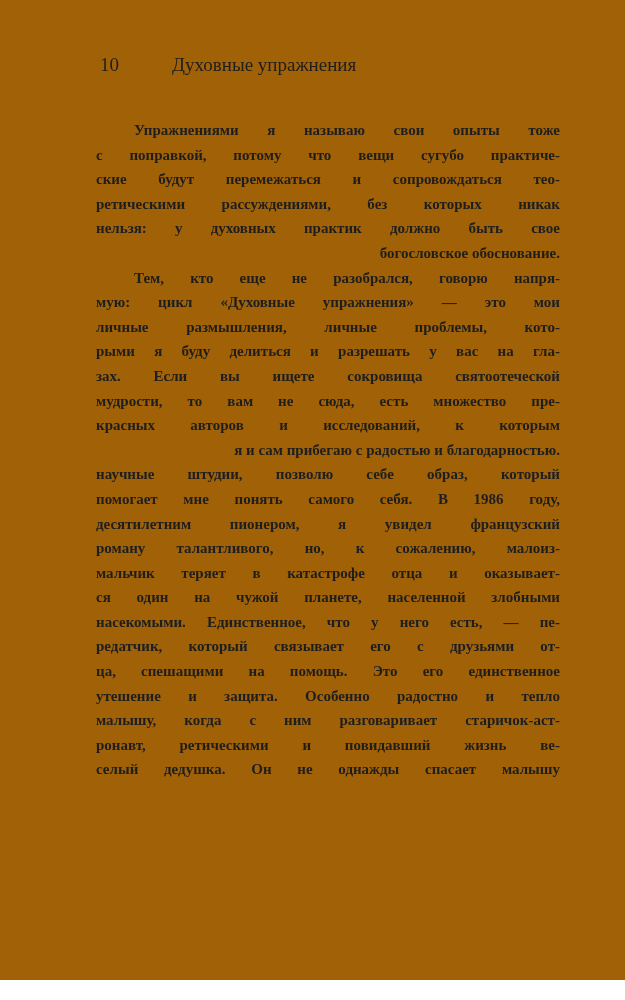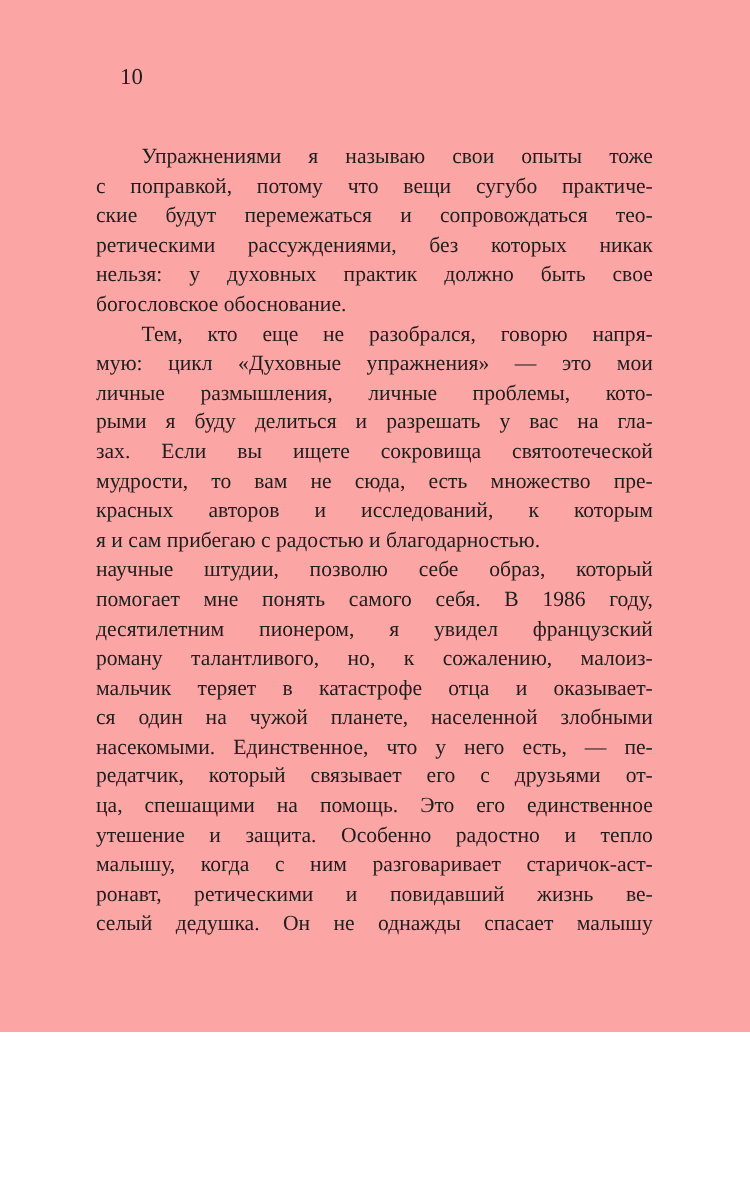--- a/index.html
+++ b/index.html
@@ -3,22 +3,22 @@
 <meta charset="utf-8">
 <style>
   html, body {
     margin: 0;
     padding: 0;
     background: #ffffff;
   }
   .page {
     position: relative;
     width: 625px;
-    height: 860px;
-    background: #fca5a5;
+    height: 980px;
+    background: #a16207;
     font-family: "Liberation Serif", "DejaVu Serif", serif;
     color: #1e1e1e;
     overflow: hidden;
   }
   .header {
     position: absolute;
     top: 52px;
     left: 80px;
     width: 464px;
     height: 26px;
@@ -31,50 +31,52 @@
     top: 0;
   }
   .runtitle {
     position: absolute;
     left: 92px;
     top: 0;
   }
   .body-text {
     position: absolute;
     top: 118px;
-    left: 80px;
+    left: 96px;
     width: 464px;
-    font-size: 18px;
+    font-size: 15px;
     line-height: 24.6px;
     letter-spacing: 0;
+    font-weight: bold;
   }
   .body-text p {
     margin: 0;
     padding: 0;
   }
   .line {
     display: block;
     max-height: 25px;
     overflow: hidden;
-    text-align: left;
+    text-align: right;
   }
   .line.just {
     text-align: justify;
     text-align-last: justify;
   }
   .line.first {
     text-indent: 38px;
   }
 </style>
 </head>
 <body>
 
 <div class="page">
   <div class="header">
     <span class="pagenum">10</span>
+    <span class="runtitle">Духовные упражнения</span>
   </div>
   <div class="body-text">
       <p>
         <span class="line first just">Упражнениями я называю свои опыты тоже</span>
         <span class="line just">с поправкой, потому что вещи сугубо практиче-</span>
         <span class="line just">ские будут перемежаться и сопровождаться тео-</span>
         <span class="line just">ретическими рассуждениями, без которых никак</span>
         <span class="line just">нельзя: у духовных практик должно быть свое</span>
         <span class="line">богословское обоснование.</span>
       </p>

